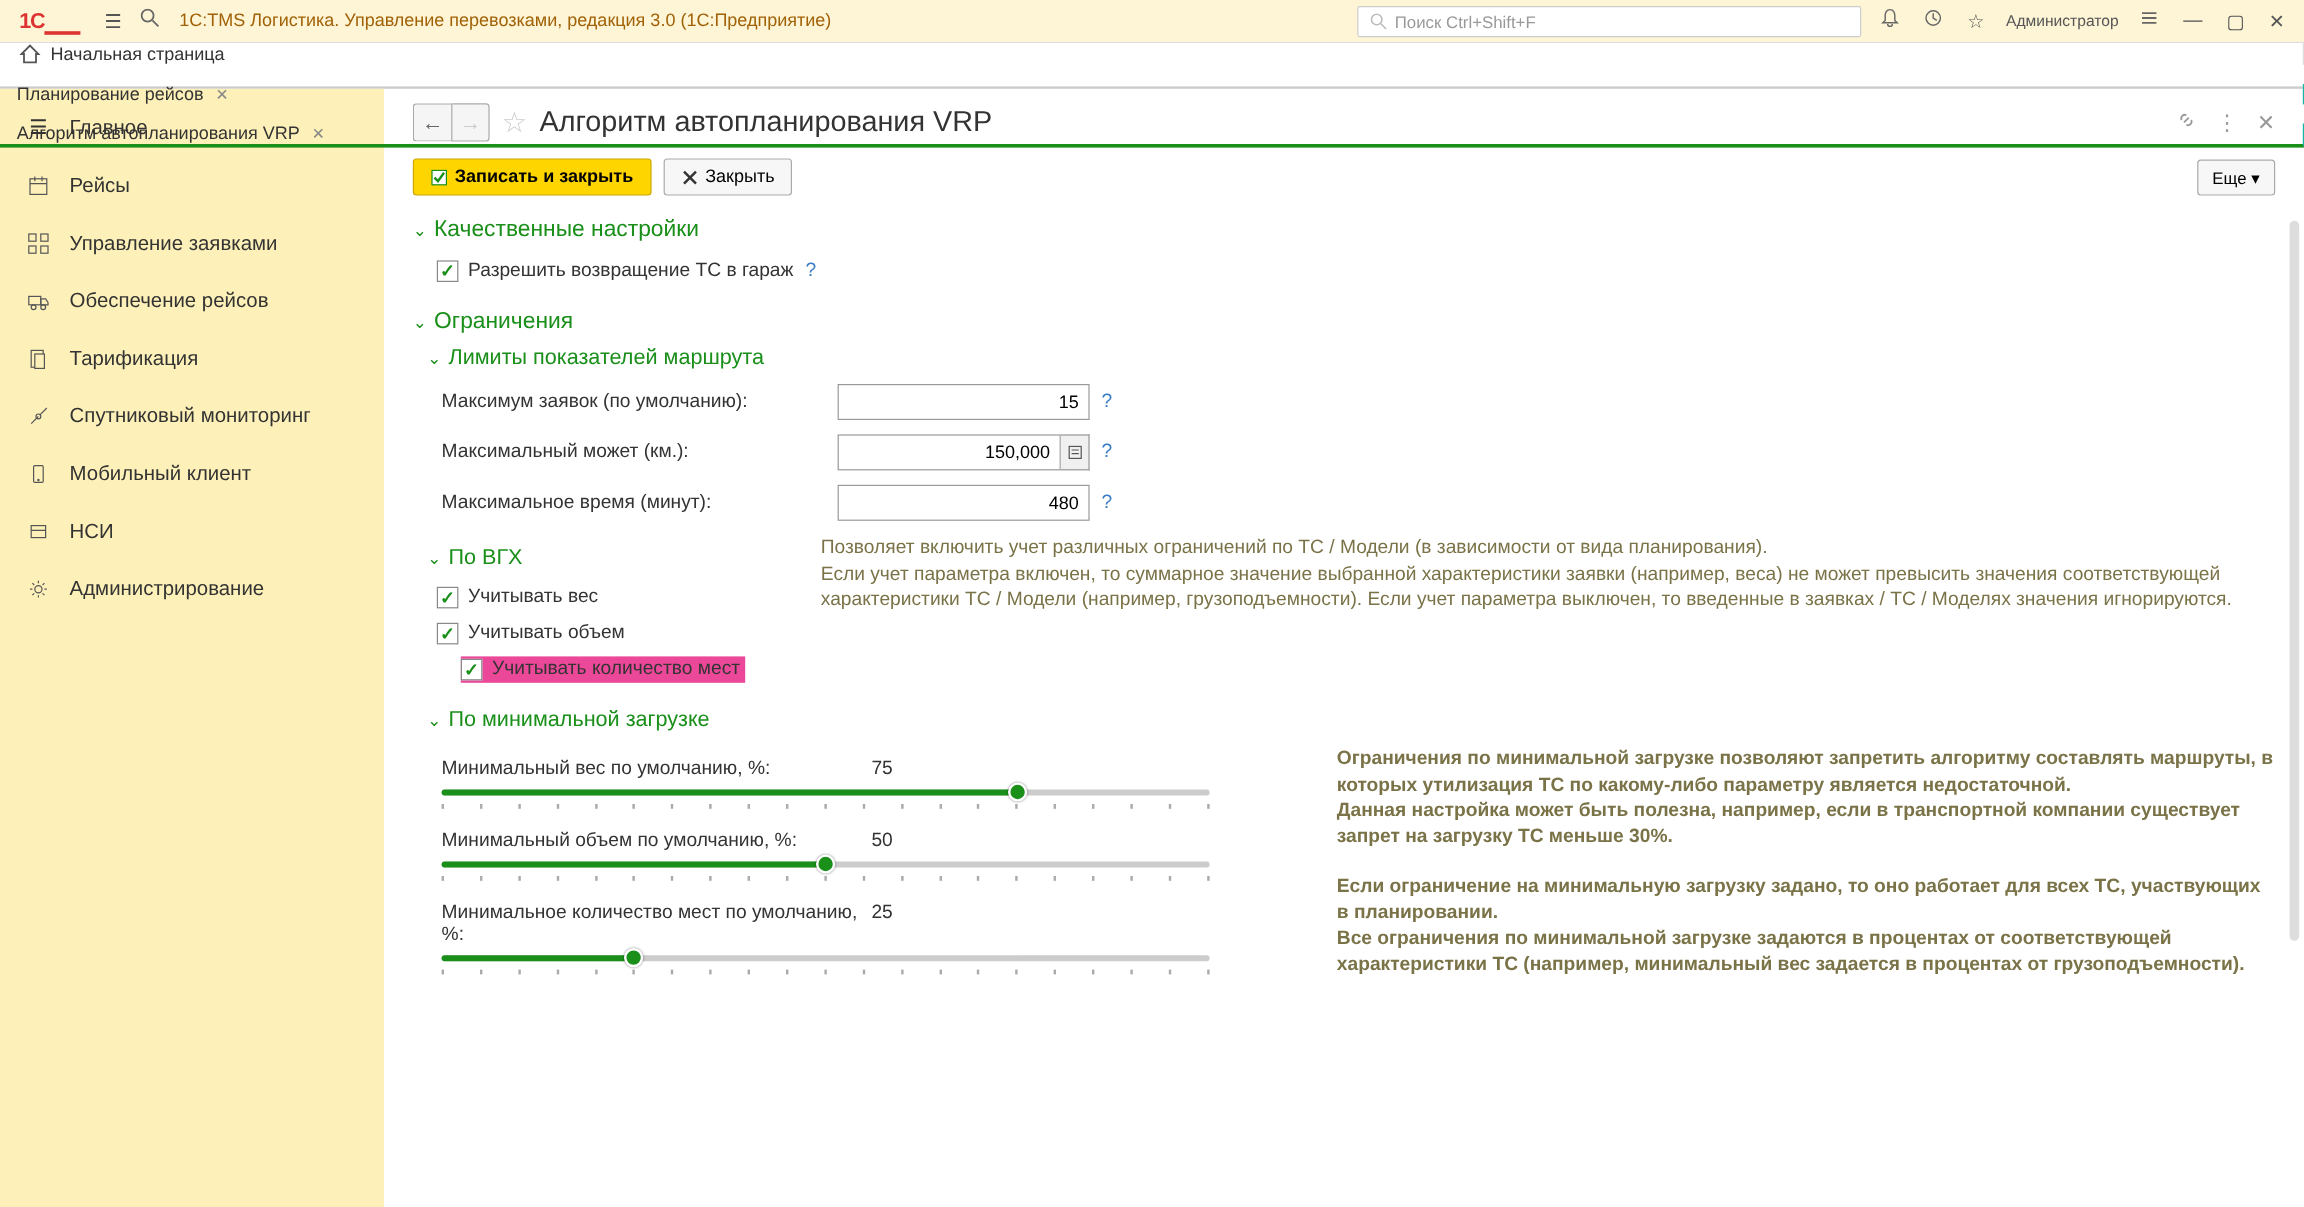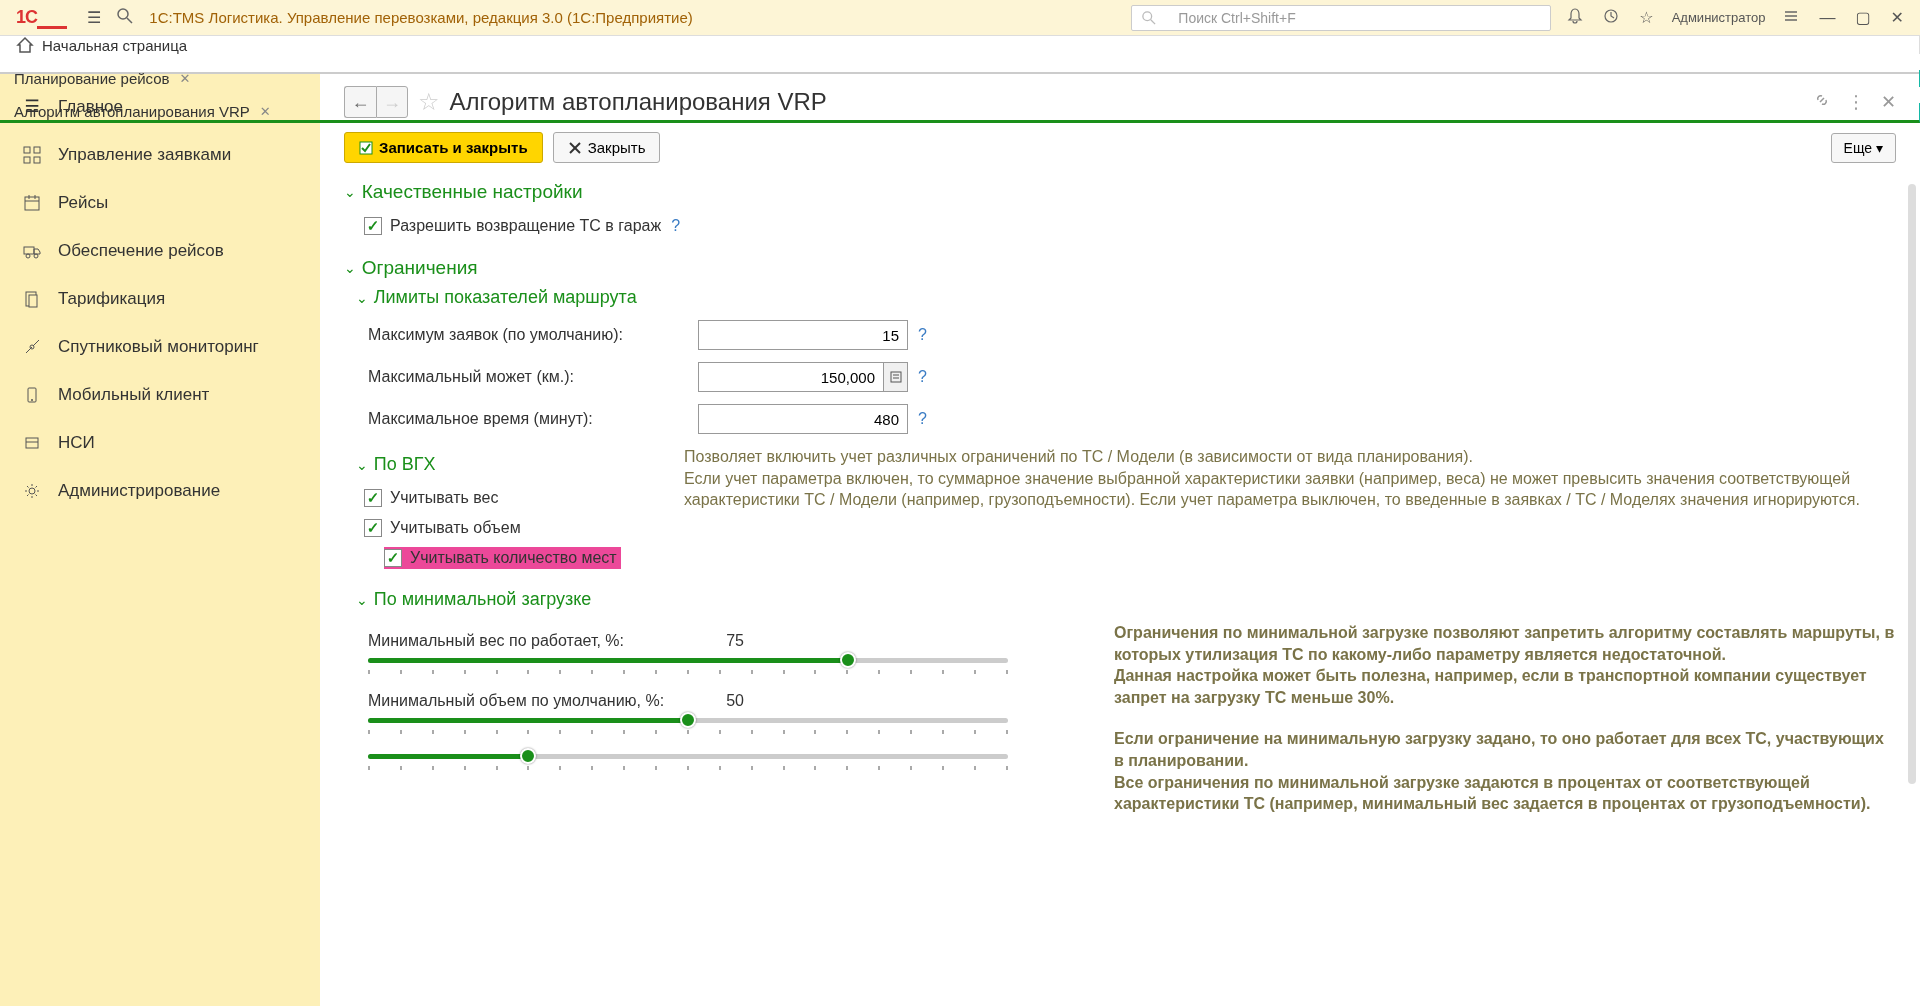--- a/index.html
+++ b/index.html
@@ -35,21 +35,20 @@
   background: #fff;
   border: 1px solid #ccc;
   border-radius: 2px;
   padding: 4px 10px;
   width: 420px;
   display: flex;
   align-items: center;
   color: #999;
   margin-left: auto;
   margin-right: 8px;
-  gap: 16px;
 }
 .search-box svg { margin-right: 6px; }
 .topbar-right { display: flex; align-items: center; gap: 4px; }
 .admin-label { color: #555; font-size: 13px; padding: 0 6px; }
 
 
 .tabs-row {
   height: 38px;
   background: #fff;
   border-bottom: 2px solid #ccc;
@@ -365,38 +364,38 @@
 <div class="main">
 
   <div class="sidebar">
     <div class="sidebar-item">
       <span class="icon">☰</span>
       <span>Главное</span>
     </div>
     <div class="sidebar-item">
       <span class="icon">
         <svg width="18" height="18" viewBox="0 0 18 18">
+            <rect x="2" y="3" width="14" height="13" stroke="#555" fill="none"></rect>
+            <line x1="2" y1="7" x2="16" y2="7" stroke="#555"></line>
+            <line x1="6" y1="1" x2="6" y2="5" stroke="#555"></line>
+            <line x1="12" y1="1" x2="12" y2="5" stroke="#555"></line>
+          </svg>
+      </span>
+      <span>Рейсы</span>
+    </div>
+    <div class="sidebar-item">
+      <span class="icon">
+        <svg width="18" height="18" viewBox="0 0 18 18">
             <rect x="1" y="1" width="6" height="6" stroke="#555" fill="none"></rect>
             <rect x="11" y="1" width="6" height="6" stroke="#555" fill="none"></rect>
             <rect x="1" y="11" width="6" height="6" stroke="#555" fill="none"></rect>
             <rect x="11" y="11" width="6" height="6" stroke="#555" fill="none"></rect>
           </svg>
       </span>
       <span>Управление заявками</span>
-    </div>
-    <div class="sidebar-item">
-      <span class="icon">
-        <svg width="18" height="18" viewBox="0 0 18 18">
-            <rect x="2" y="3" width="14" height="13" stroke="#555" fill="none"></rect>
-            <line x1="2" y1="7" x2="16" y2="7" stroke="#555"></line>
-            <line x1="6" y1="1" x2="6" y2="5" stroke="#555"></line>
-            <line x1="12" y1="1" x2="12" y2="5" stroke="#555"></line>
-          </svg>
-      </span>
-      <span>Рейсы</span>
     </div>
     <div class="sidebar-item">
       <span class="icon">
         <svg width="18" height="18" viewBox="0 0 18 18">
             <rect x="1" y="5" width="10" height="7" stroke="#555" fill="none"></rect>
             <path d="M11 7 L15 7 L17 10 L17 12 L11 12 Z" stroke="#555" fill="none"></path>
             <circle cx="5" cy="14" r="2" stroke="#555" fill="none"></circle>
             <circle cx="13" cy="14" r="2" stroke="#555" fill="none"></circle>
           </svg>
       </span>
@@ -559,21 +558,21 @@
 
     <div class="section-header sub" style="margin-top:16px">
       <span class="chev">⌄</span>
       <span>По минимальной загрузке</span>
     </div>
 
     <div class="load-sections">
       <div class="load-left">
         <div class="slider-row">
           <div class="slider-label">
-            <span>Минимальный вес по работает, %:</span>
+            <span>Минимальный вес по умолчанию, %:</span>
             <span class="val">75</span>
           </div>
           <div class="slider">
             <div class="slider-track"></div>
             <div class="slider-fill" style="width:75%"></div>
             <div class="slider-thumb" style="left:75%"></div>
             <div class="slider-ticks">
                 <span></span>
                 <span></span>
                 <span></span>
@@ -626,20 +625,24 @@
                 <span></span>
                 <span></span>
                 <span></span>
                 <span></span>
                 <span></span>
                 <span></span>
               </div>
           </div>
         </div>
         <div class="slider-row">
+          <div class="slider-label">
+            <span>Минимальное количество мест по умолчанию, %:</span>
+            <span class="val">25</span>
+          </div>
           <div class="slider">
             <div class="slider-track"></div>
             <div class="slider-fill" style="width:25%"></div>
             <div class="slider-thumb" style="left:25%"></div>
             <div class="slider-ticks">
                 <span></span>
                 <span></span>
                 <span></span>
                 <span></span>
                 <span></span>

